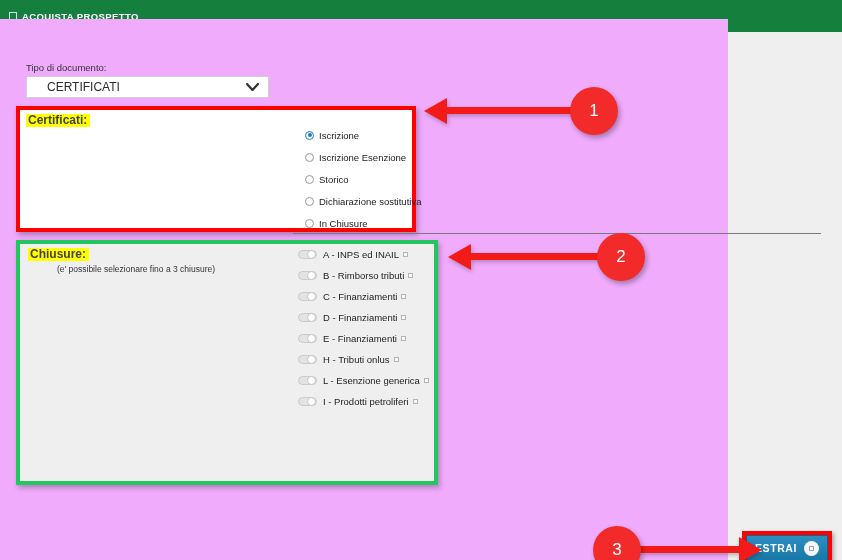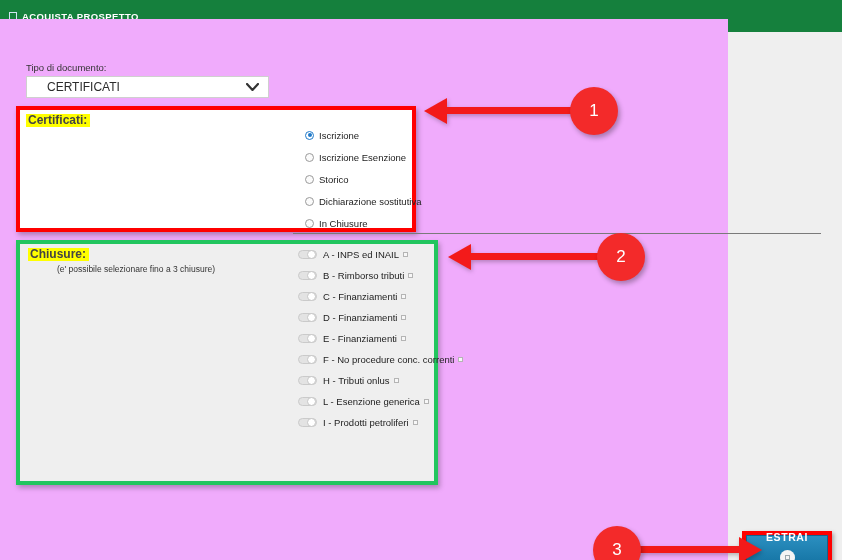--- a/index.html
+++ b/index.html
@@ -228,21 +228,20 @@
     left: 0; top: 0;
     width: 100%;
     height: 100%;
     background: linear-gradient(#2b8fc0, #1878a8);
     border: 1px solid #14628c;
     box-sizing: border-box;
     display: flex;
     align-items: center;
     justify-content: center;
     gap: 7px;
-    flex-direction: column;
   }
   .estrai-btn .txt {
     color: #ffffff;
     font-size: 10.5px;
     font-weight: bold;
     letter-spacing: .6px;
   }
   .estrai-btn .knob {
     width: 15px; height: 15px;
     border-radius: 50%;
@@ -386,25 +385,20 @@
         <span class="lbl">D - Finanziamenti</span>
         <span class="mini-box"></span>
       </div>
 
       <div class="toggle-row">
         <span class="switch"></span>
         <span class="lbl">E - Finanziamenti</span>
         <span class="mini-box"></span>
       </div>
 
-      <div class="toggle-row">
-        <span class="switch"></span>
-        <span class="lbl">F - No procedure conc. correnti</span>
-        <span class="mini-box"></span>
-      </div>
 
 
       <div class="toggle-row">
         <span class="switch"></span>
         <span class="lbl">H - Tributi onlus</span>
         <span class="mini-box"></span>
       </div>
 
       <div class="toggle-row">
         <span class="switch"></span>

